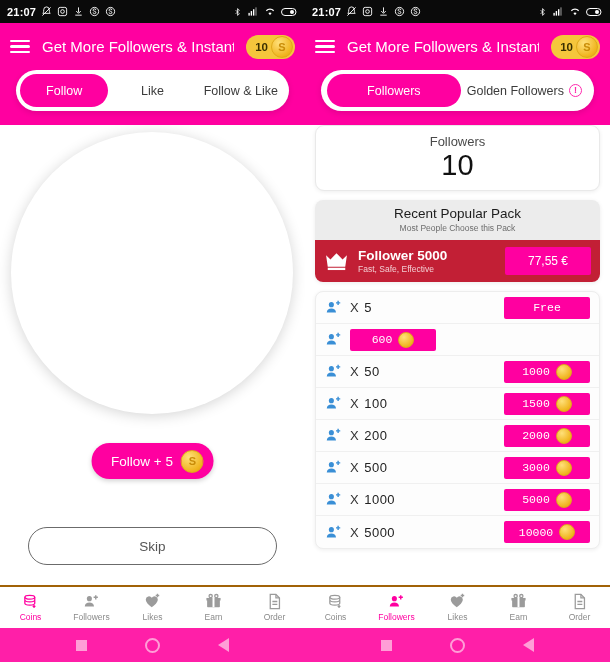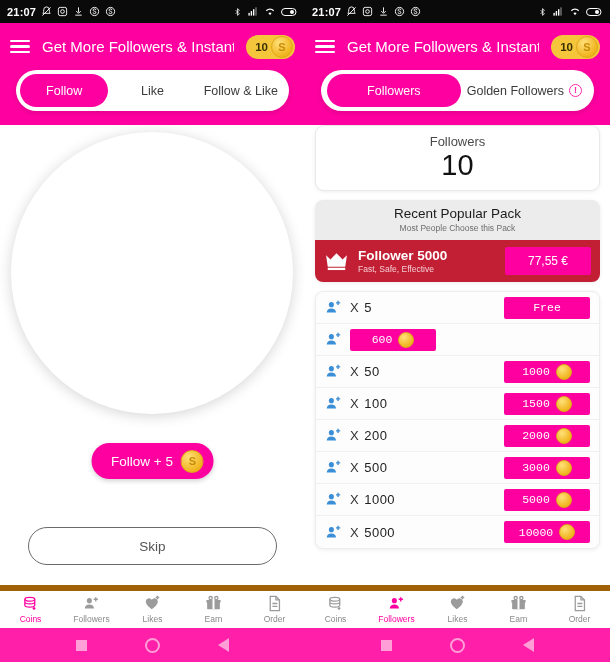--- a/index.html
+++ b/index.html
@@ -159,21 +159,21 @@
     background: #ff00a0; color: #ffffff; border: none;
     width: 86px; height: 22px; border-radius: 2px; cursor: pointer;
     display: flex; align-items: center; justify-content: center; gap: 6px;
     font-size: 11.5px; font-family: Liberation Mono, monospace;
   }
   .buy-btn .coin-circle { width: 16px; height: 16px; font-size: 8px; border-width: 1px; }
   .buy-btn.free { justify-content: center; }
 
   
   .bottomnav {
-    height: 43px; background: #ffffff; border-top: 6px solid #a16207;
+    height: 43px; background: #ffffff; border-top: 2px solid #a16207;
     display: flex; flex: none;
   }
   .nav-item {
     flex: 1; display: flex; flex-direction: column; align-items: center;
     justify-content: center; gap: 2px; cursor: pointer;
   }
   .nav-label { font-size: 8.5px; color: #8a8a8a; }
   .nav-item.hot .nav-label { color: #ff00a0; }
 
   

